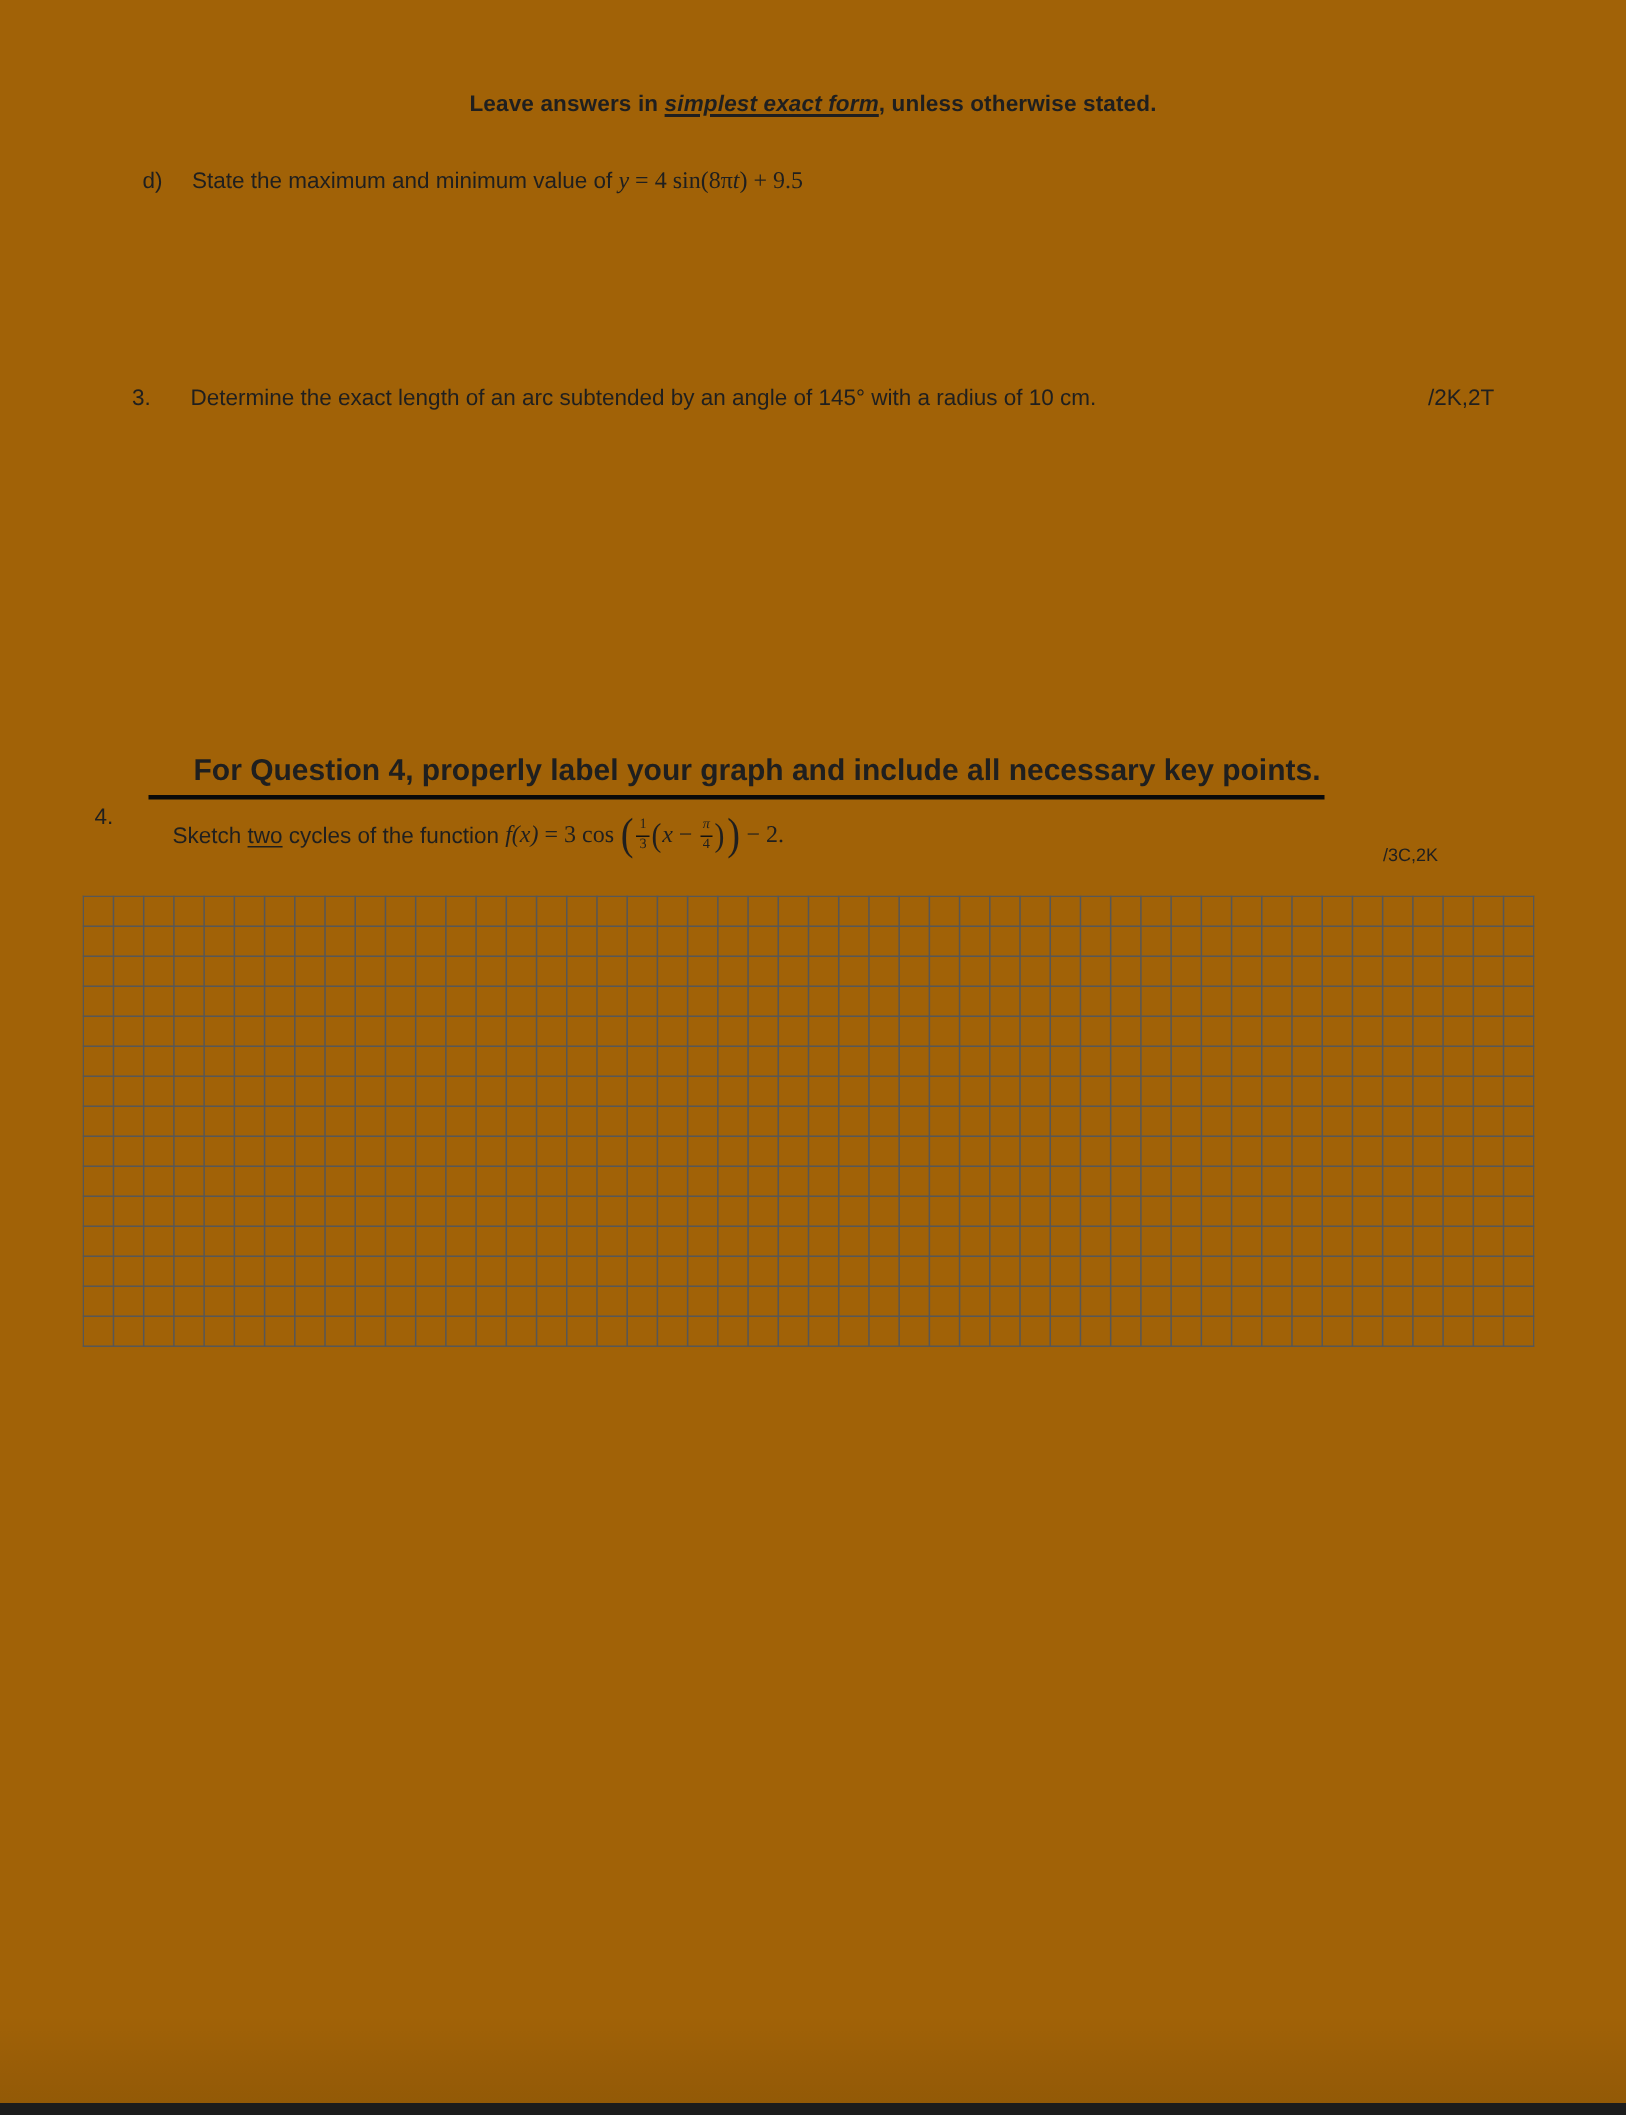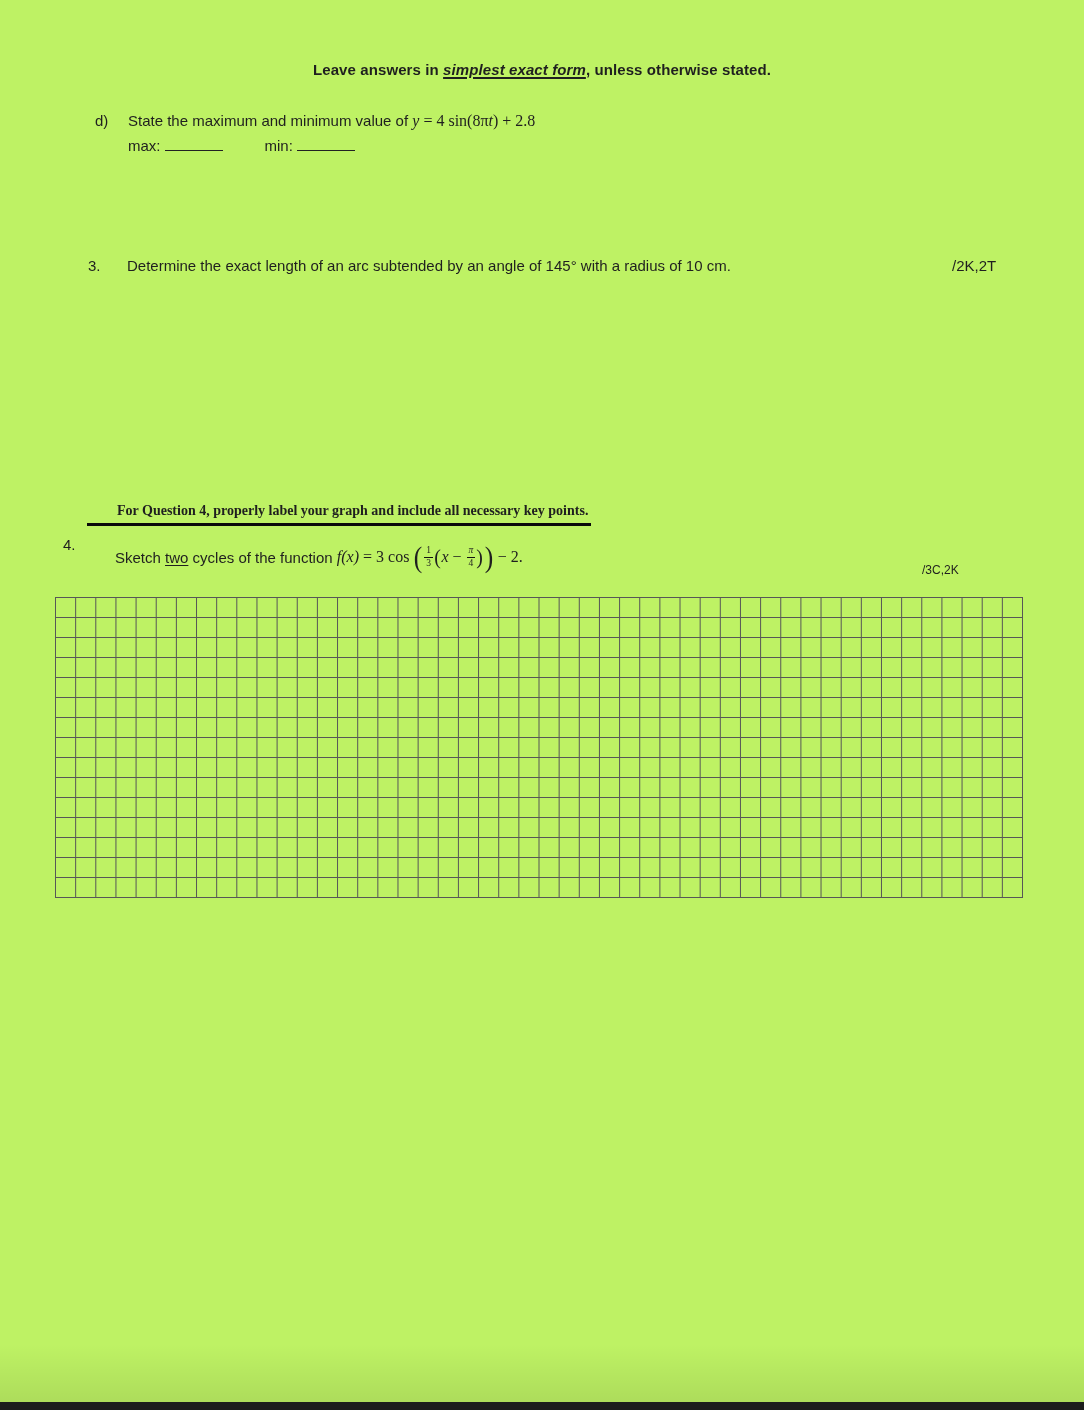--- a/index.html
+++ b/index.html
@@ -4,21 +4,21 @@
 <style>
   * { margin: 0; padding: 0; box-sizing: border-box; }
   html, body { width: 1084px; height: 1410px; }
   body {
     font-family: "Liberation Sans", sans-serif;
     background: #ffffff;
     color: #1f1f1f;
     position: relative;
     overflow: hidden;
   }
-  .page { position: absolute; inset: 0; background: #bef264; }
+  .page { position: absolute; inset: 0; background: #a16207; }
 
   
   .instruction {
     position: absolute; left: 0; right: 0; top: 61px;
     text-align: center; font-weight: 700; font-size: 15px; letter-spacing: .1px;
   }
   .em-ul {
     font-style: italic;
     text-decoration: underline;
     text-decoration-thickness: 2px;
@@ -39,26 +39,25 @@
   .minlab { margin-left: 42px; }
 
   
   .q3 { position: absolute; left: 0; top: 257px; width: 100%; font-size: 15px; }
   .q3-num { position: absolute; left: 88px; }
   .q3-text { position: absolute; left: 127px; }
   .q3-marks { position: absolute; left: 924px; margin-left: 28px; }
 
   
   .heading {
-    position: absolute; left: 87px; top: 503px;
-    font-weight: 700; font-size: 14px;
+    position: absolute; left: 99px; top: 503px;
+    font-weight: 700; font-size: 20px;
     padding: 0 3px 4px 30px;
     border-bottom: 3px solid #0a0a0a;
     white-space: nowrap;
-    font-family: Liberation Serif, serif;
   }
 
   
   .q4 { position: absolute; left: 0; top: 527px; height: 36px; width: 100%; font-size: 15px; }
   .q4-num { position: absolute; left: 63px; top: 9px; }
   .q4-body {
     position: absolute; left: 115px; top: 0; height: 36px;
     display: flex; align-items: center; white-space: pre; margin-top: 12px;
   }
   .ul { text-decoration: underline; text-underline-offset: 2px; }
@@ -92,27 +91,21 @@
 </head>
 <body>
 
 <div class="page">
 
   <div class="instruction"><span>Leave answers in </span><span class="em-ul">simplest exact form</span><span>, unless otherwise stated.</span></div>
 
   <div class="qd">
     <div class="qd-line1">
       <span class="qd-label">d)</span>
-      <span><span>State the maximum and minimum value of </span><span class="math"><i>y</i><span> = 4 sin(8π</span><i>t</i><span>) + 2.8</span></span></span>
-    </div>
-    <div class="qd-line2">
-      <span>max:</span>
-      <span class="blank"></span>
-      <span class="minlab">min:</span>
-      <span class="blank"></span>
+      <span><span>State the maximum and minimum value of </span><span class="math"><i>y</i><span> = 4 sin(8π</span><i>t</i><span>) + 9.5</span></span></span>
     </div>
   </div>
 
   <div class="q3">
     <span class="q3-num">3.</span>
     <span class="q3-text">Determine the exact length of an arc subtended by an angle of 145° with a radius of 10 cm.</span>
     <span class="q3-marks">/2K,2T</span>
   </div>
 
   <div class="heading">For Question 4, properly label your graph and include all necessary key points.</div>

